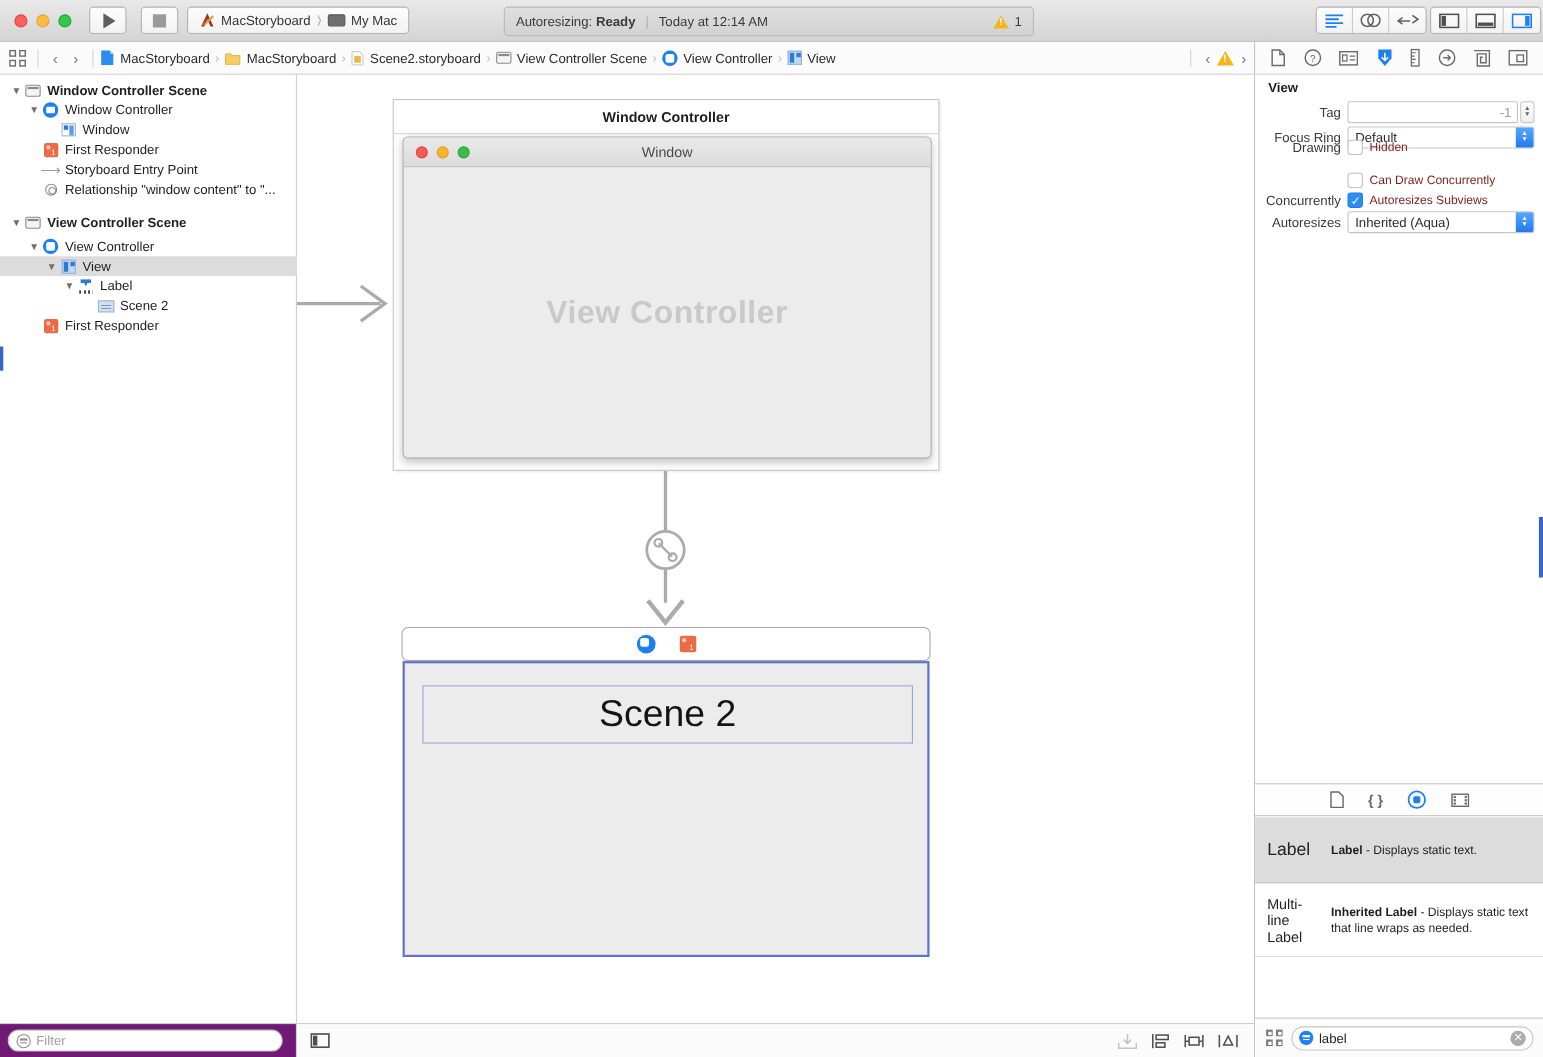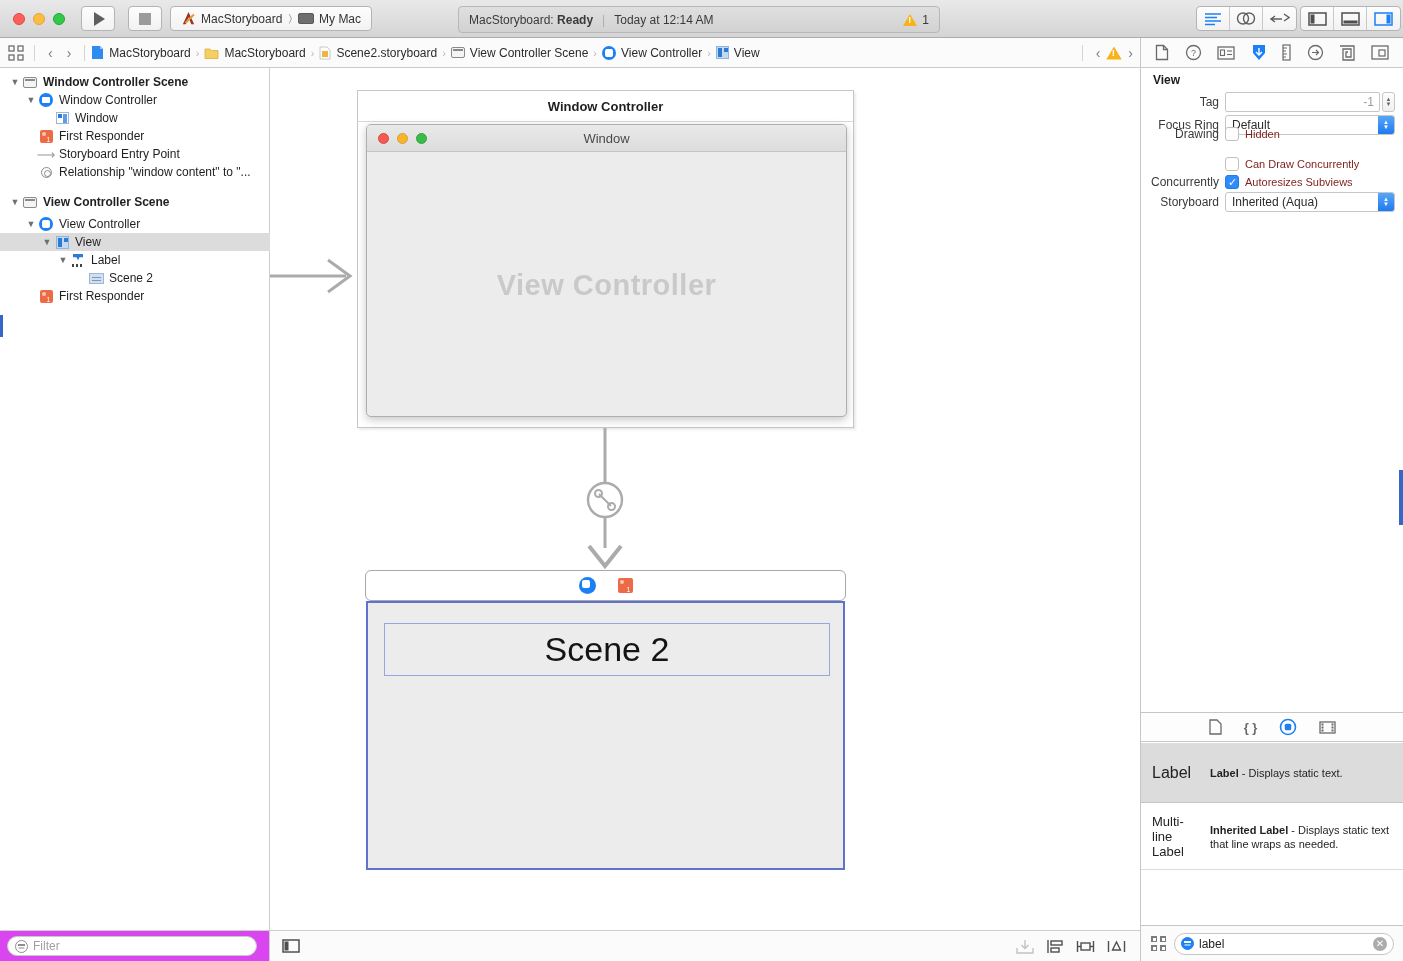--- a/index.html
+++ b/index.html
@@ -43,21 +43,21 @@
   .insp-tabs { position:absolute; left:1140px; top:0; width:263px; height:29px; border-left:1px solid #C6C6C6;
     display:flex; align-items:center; justify-content:space-between; padding:0 14px; }
 
   
   .sidebar { left:0; top:68px; width:270px; height:862px; background:#FFF; border-right:1px solid #CFCFCF; }
   .orow { position:absolute; left:0; width:270px; height:18px; display:flex; align-items:center; font-size:12px; color:#1F1F1F; }
   .orow.sel { background:#DCDCDC; }
   .orow .disc { width:14px; text-align:center; color:#6F6F6F; font-size:9px; flex:none; }
   .orow .oicon { width:16px; height:14px; margin-right:5px; flex:none; display:flex; align-items:center; justify-content:center; }
   .orow.bold { font-weight:bold; }
-  .filterbar { left:0; top:930px; width:270px; height:31px; background:#d946ef; border-top:1px solid #CECECE; border-right:1px solid #CFCFCF; }
+  .filterbar { left:0; top:930px; width:270px; height:31px; background:#701a75; border-top:1px solid #CECECE; border-right:1px solid #CFCFCF; }
   .filterfield { position:absolute; left:7px; top:5px; width:250px; height:20px; border:1px solid #C9C9C9; border-radius:10px;
     background:#fff; display:flex; align-items:center; padding:0 7px; gap:5px; }
   .filterfield input { border:none; outline:none; font-size:12px; width:100%; color:#333; background:transparent; font-family:"Liberation Sans",sans-serif;}
   .filterfield input::placeholder { color:#A0A0A0; }
   .filter-glyph { width:13px; height:13px; border:1px solid #8E8E8E; border-radius:50%; position:relative; flex:none;}
   .filter-glyph::after { content:""; position:absolute; left:2px; top:3px; width:7px; height:2px; background:#8E8E8E; box-shadow:0 3px 0 -0.5px #8E8E8E; }
   .filter-glyph.blue { border-color:#1B80F6; background:#1B80F6; }
   .filter-glyph.blue::after { background:#fff; box-shadow:0 3px 0 -0.5px #fff; }
 
   
@@ -178,21 +178,21 @@
       <path d="M8 1 L14 14 L11 14 L8 7 L5 14 L2 14 Z" fill="#A03226"></path>
       <path d="M4 12 L13 3 L14.5 4.5 L5.5 13.5 Z" fill="#D8A13A"></path>
     </svg>
     <span>MacStoryboard</span>
     <span class="chev-sep">〉</span>
     <span class="mac-icon"></span>
     <span>My Mac</span>
   </div>
 
   <div class="abs status">
-    <span>MacStoryboard:</span>&nbsp;<b>Ready</b>
+    <span>Autoresizing:</span>&nbsp;<b>Ready</b>
     <span class="div">|</span>
     <span>Today at 12:14 AM</span>
     <span style="margin-left:auto;display:flex;align-items:center;gap:5px;">
       <span class="warn-tri"></span>
       <span>1</span>
     </span>
   </div>
 
   <div class="abs seg" style="left:1196px;">
     <div class="cell">
@@ -585,21 +585,21 @@
     <span class="cblabel">Can Draw Concurrently</span>
   </div>
 
   <div class="irow" style="top:104px;">
     <span class="ilabel">Concurrently</span>
     <span class="cb checked"></span>
     <span class="cblabel">Autoresizes Subviews</span>
   </div>
 
   <div class="irow" style="top:124px;">
-    <span class="ilabel">Storyboard</span>
+    <span class="ilabel">Autoresizes</span>
     <span class="dropdown">
       <span>Inherited (Aqua)</span>
       <span class="cap">
           <span>▲</span>
           <span>▼</span>
         </span>
     </span>
   </div>
 
   <div class="libtabs">

